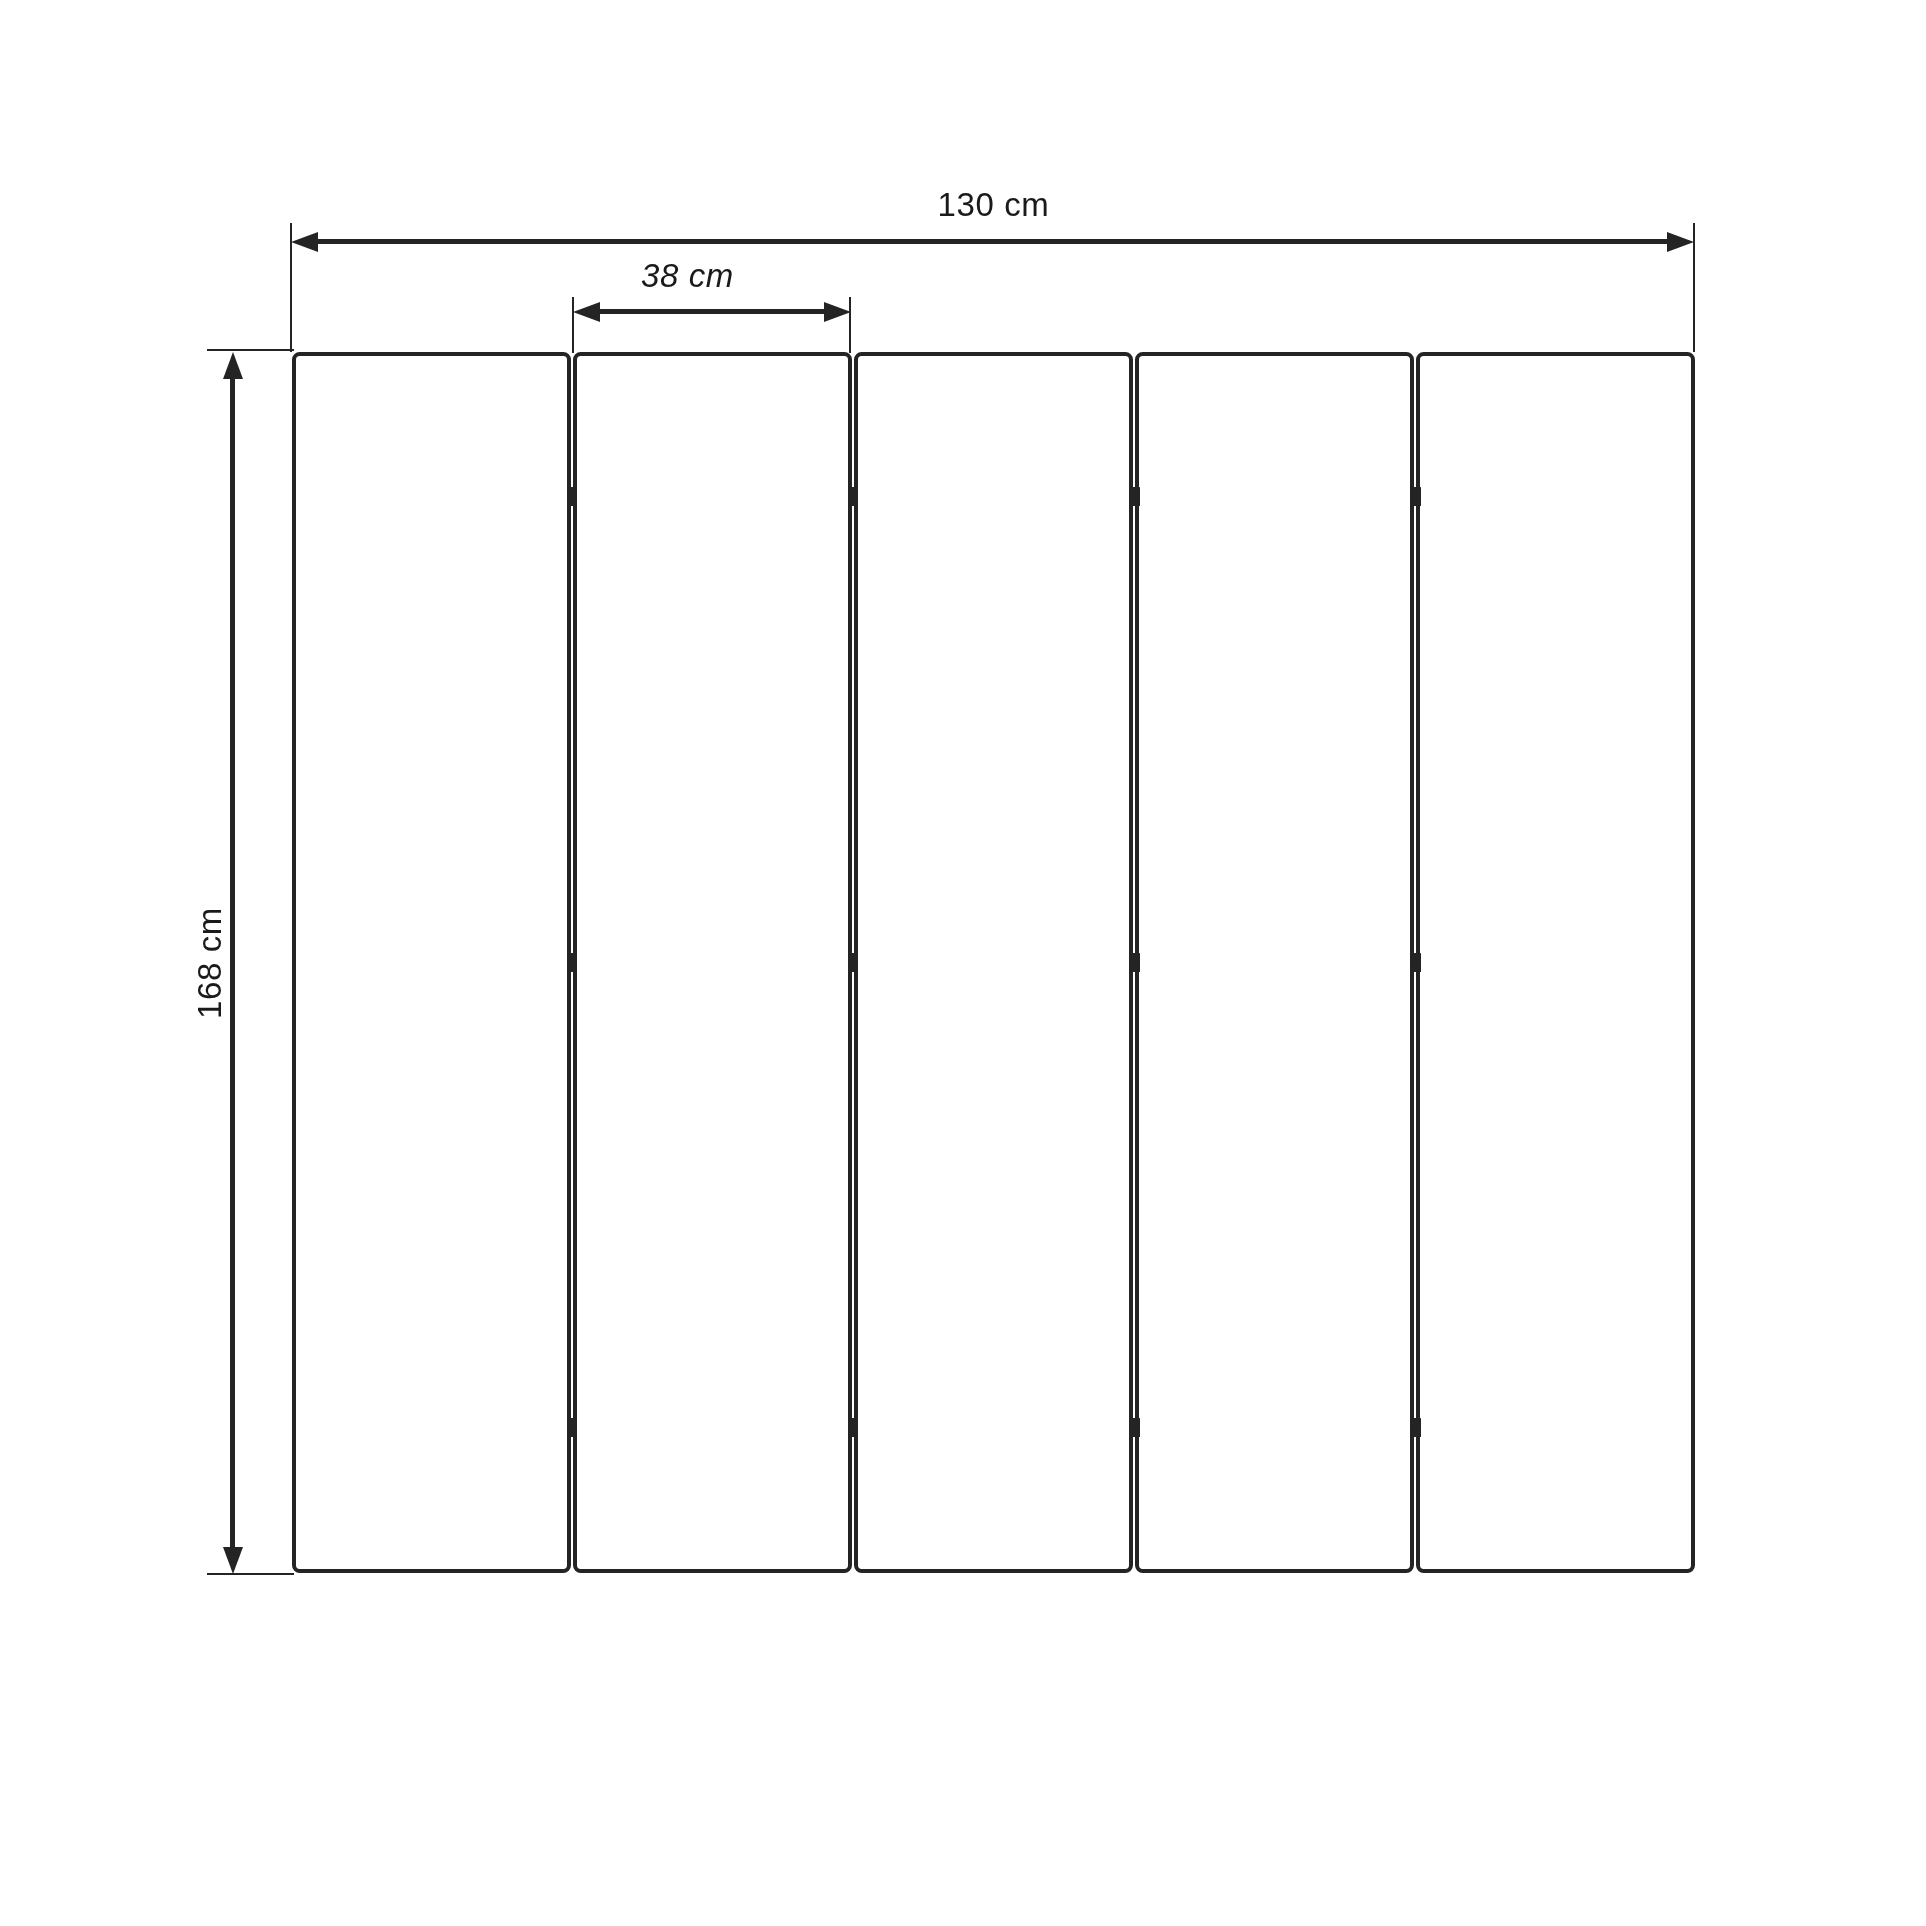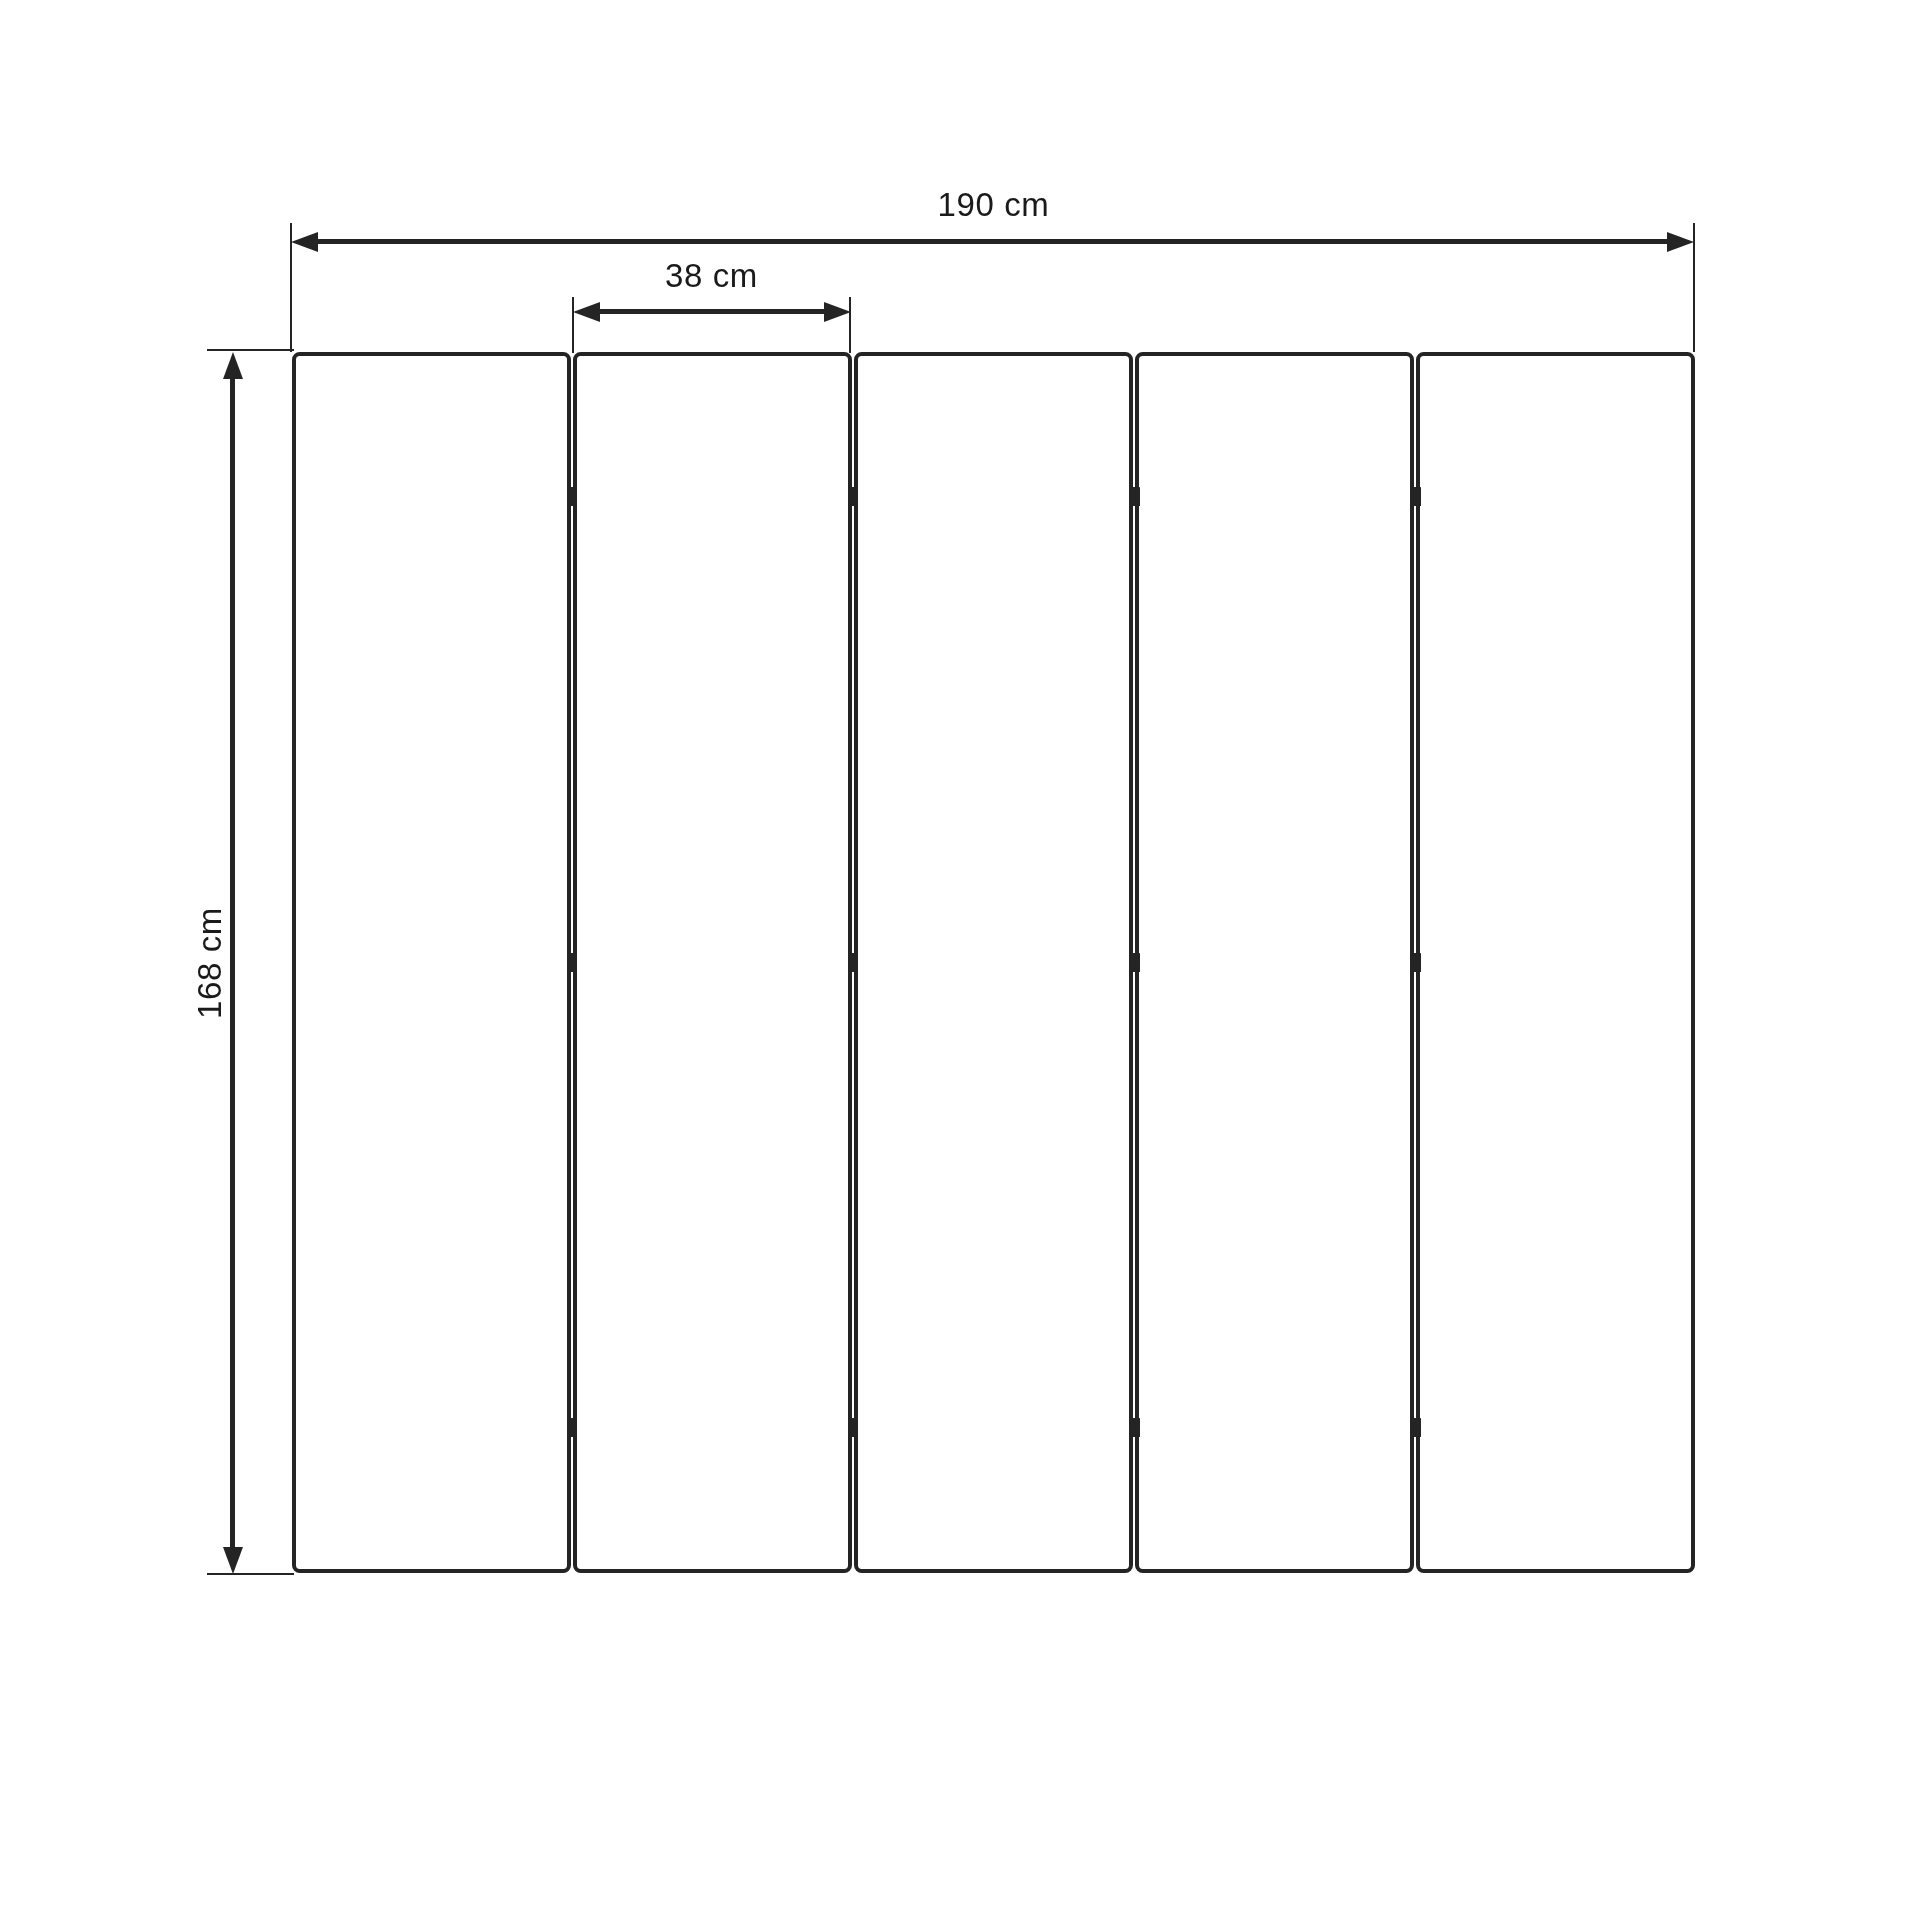--- a/index.html
+++ b/index.html
@@ -21,21 +21,21 @@
     position:absolute;
     width:193px;height:40px;
     line-height:40px;
     text-align:center;
     font-size:33px;
     letter-spacing:0.6px;
     color:var(--text);
     white-space:nowrap;
   }
   .label-190{left:897px;top:185px;}
-  .label-38{left:615px;top:256px;}
+  .label-38{left:591px;top:256px;font-style:italic;}
   .label-168{left:113px;top:943px;transform:rotate(-90deg);}
   
   .hline{position:absolute;height:5.1px;background:var(--stroke);}
   .vline{position:absolute;width:5.1px;background:var(--stroke);}
   .line-190{left:315px;top:239px;width:1356px;}
   .line-38{left:597px;top:309px;width:231px;}
   .line-168{left:230px;top:376px;height:1172px;}
   
   .ext{position:absolute;background:var(--stroke);}
   .ext-v{width:1.9px;}
@@ -78,21 +78,21 @@
     width:10.3px;height:19px;
     background:var(--stroke);
     border-radius:0.6px;
   }
 </style>
 </head>
 <body>
 
 <div class="canvas">
 
-  <div class="dim-label label-190">190 cm</div>
+  <div class="dim-label label-190">130 cm</div>
   <div class="hline line-190"></div>
   <div class="arr arr-left arr-190-l"></div>
   <div class="arr arr-right arr-190-r"></div>
   <div class="ext ext-v ext-190-l"></div>
   <div class="ext ext-v ext-190-r"></div>
 
   <div class="dim-label label-38">38 cm</div>
   <div class="hline line-38"></div>
   <div class="arr arr-left arr-38-l"></div>
   <div class="arr arr-right arr-38-r"></div>

